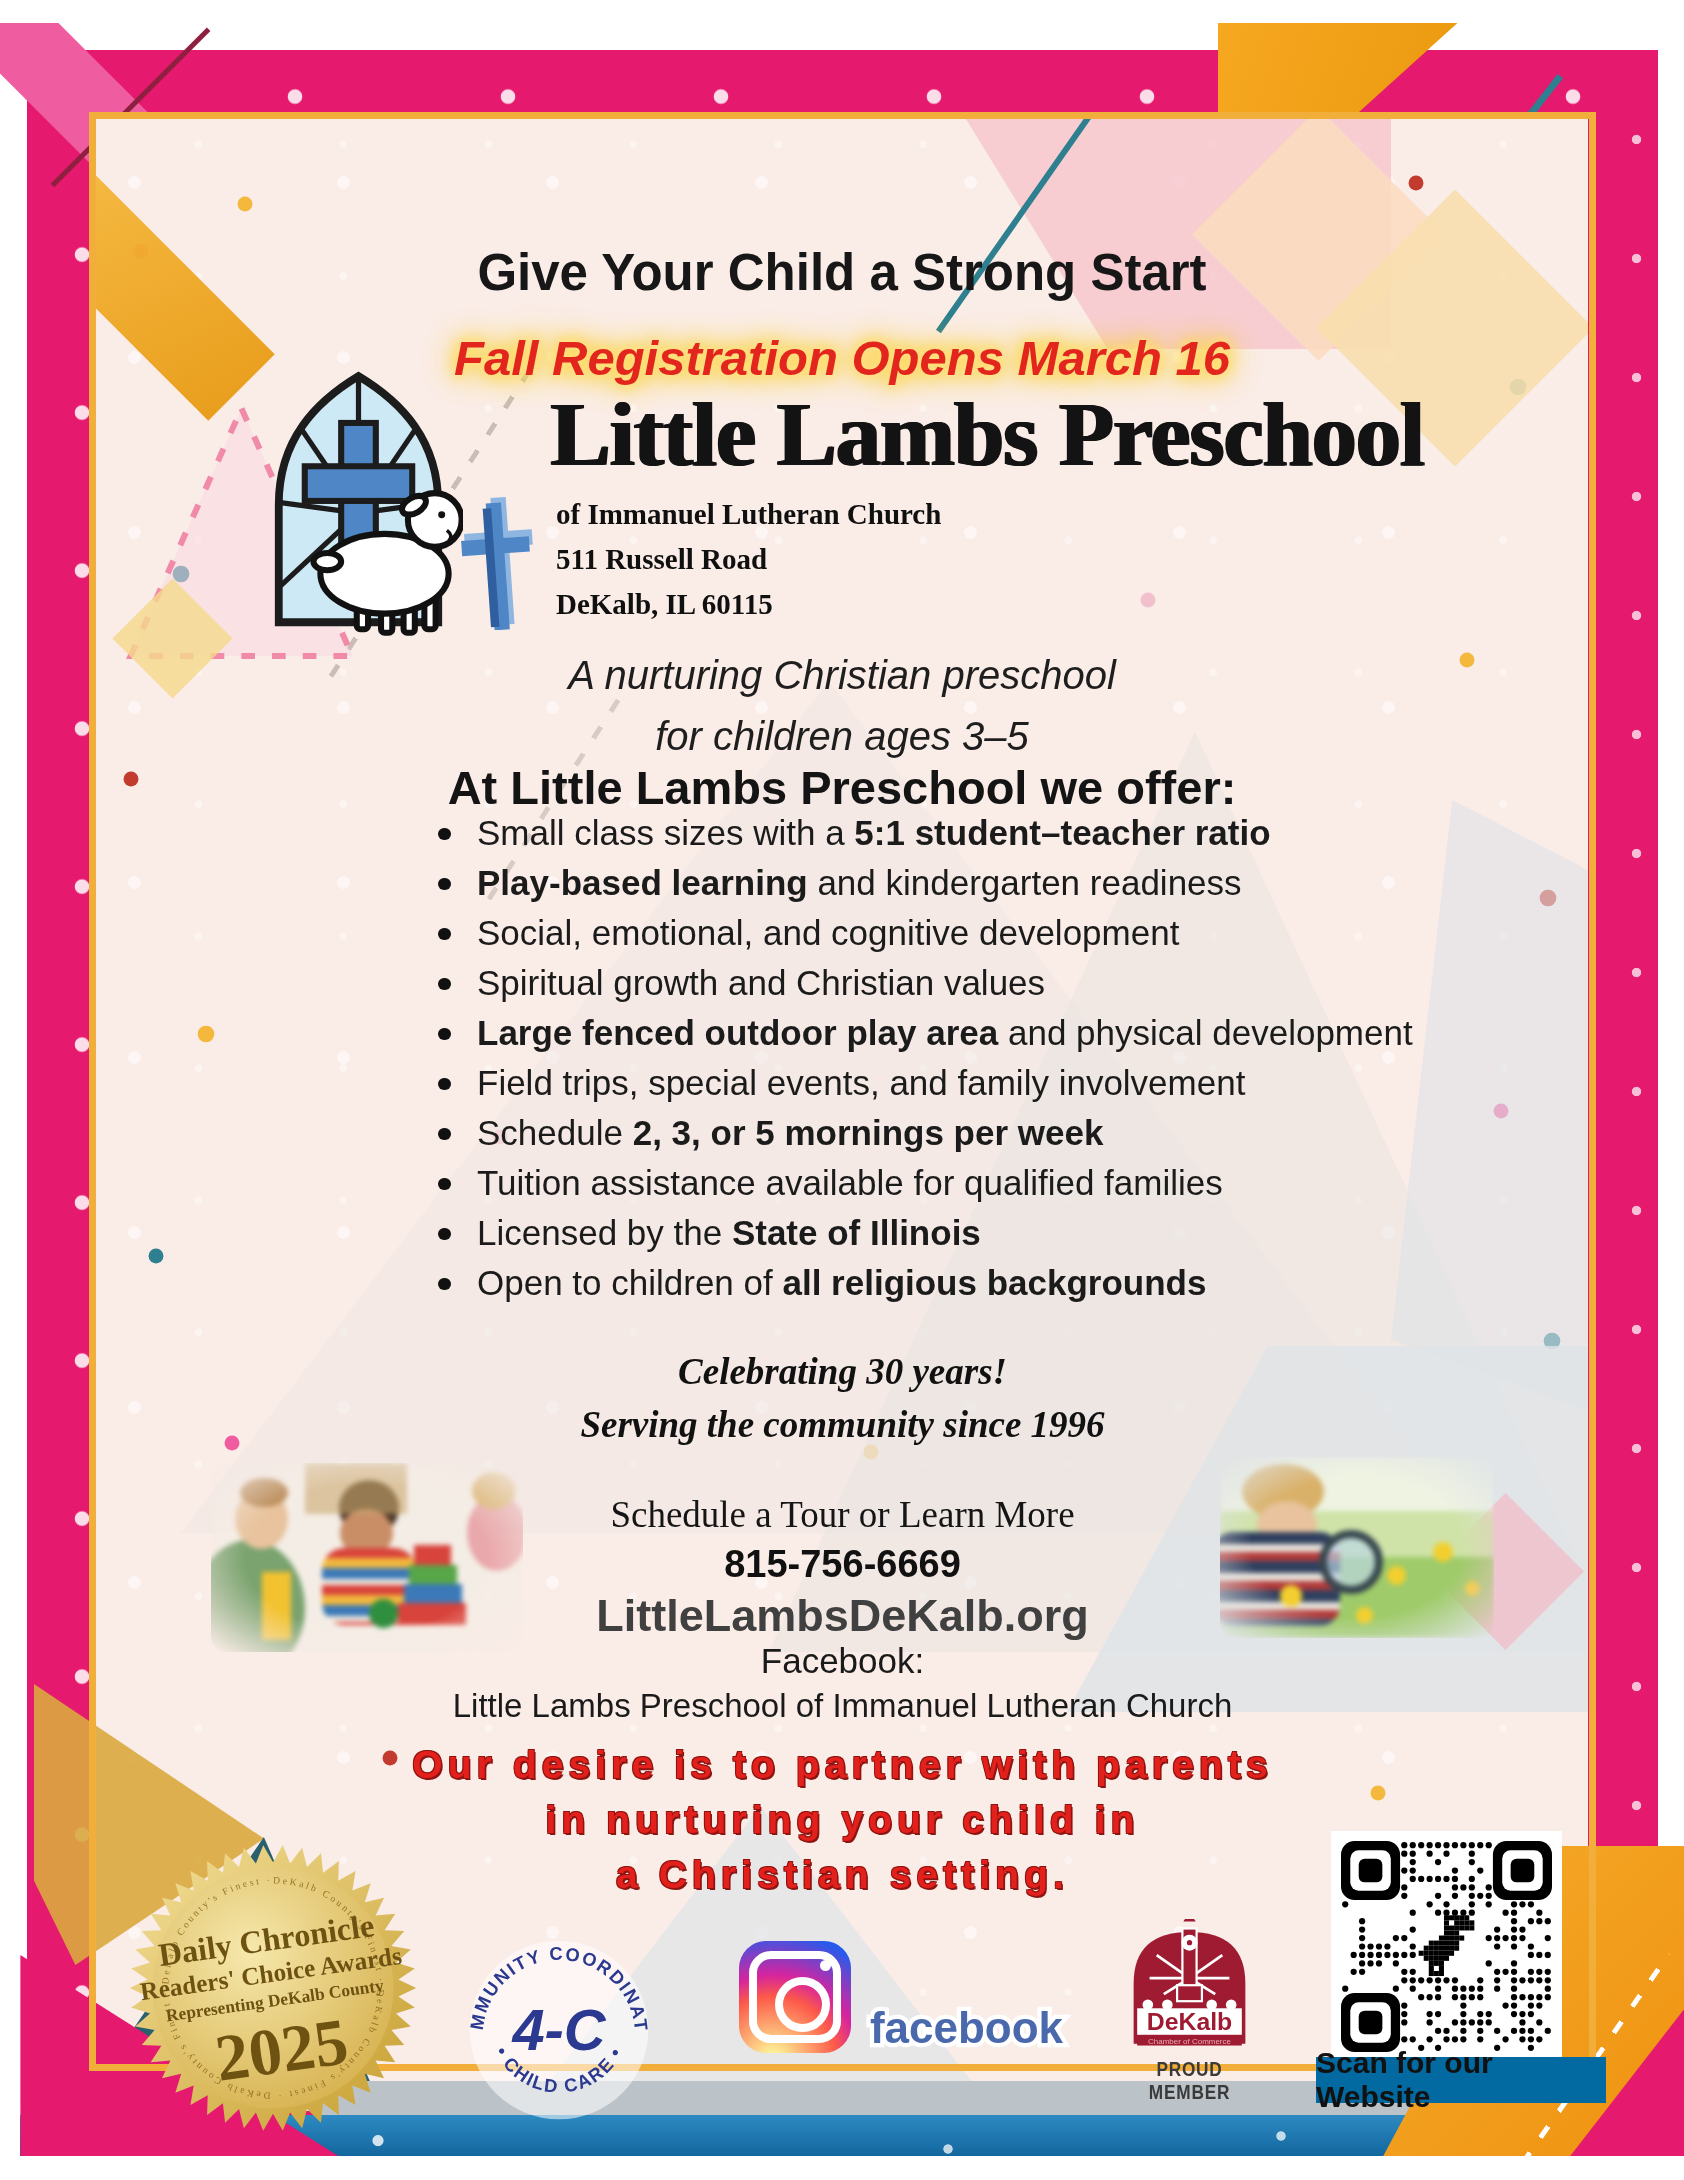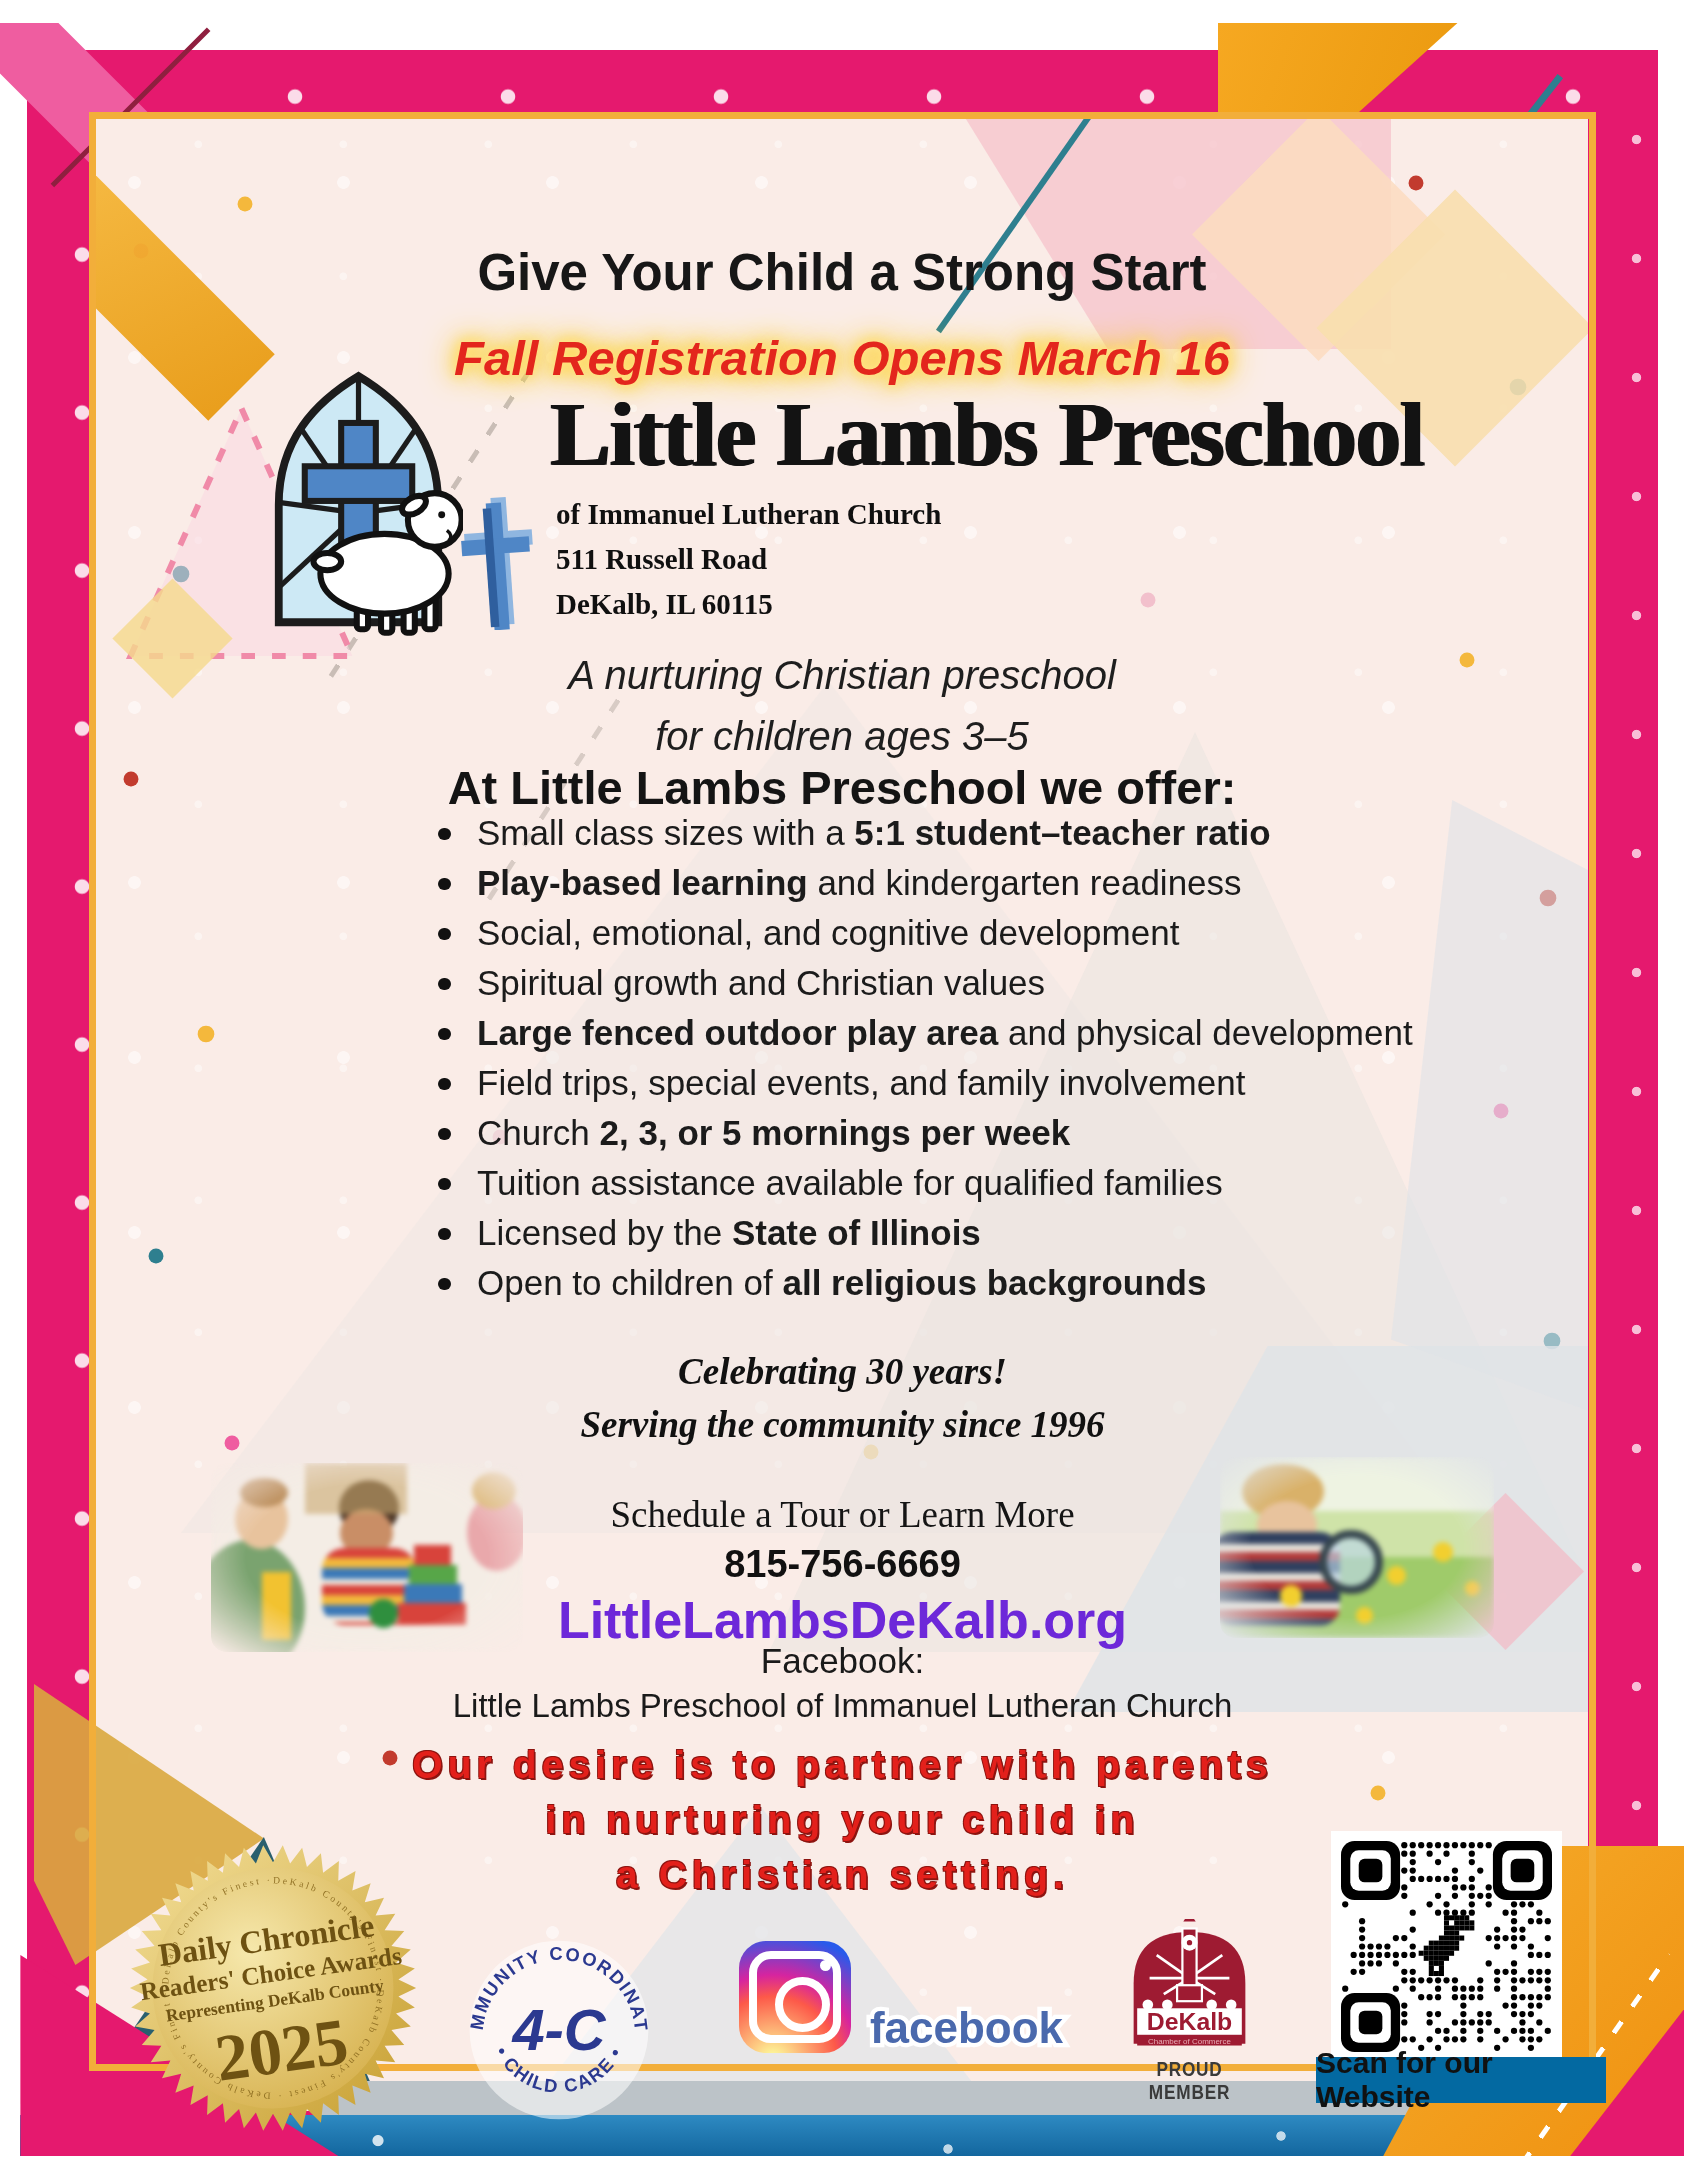--- a/index.html
+++ b/index.html
@@ -40,21 +40,21 @@
   .addr{font-family:"Liberation Serif",serif;font-weight:700;font-size:29px;line-height:45px;color:#101010;text-align:left;}
   .tagline{font-size:40px;font-style:italic;color:#1e1e1e;line-height:61px;}
   .offer-head{font-size:47px;font-weight:800;color:#141414;}
   .offers{position:absolute;left:430px;top:785px;width:1082px;z-index:5;list-style:none;margin:0;padding:0 0 0 47px;text-align:left;}
   .offers li{position:relative;font-size:35px;line-height:50px;color:#1b1b1b;}
   .offers li::before{content:"";position:absolute;left:-39px;top:19.6px;width:12.8px;height:12.8px;border-radius:50%;background:#111;}
   .offers li b{font-weight:800;}
   .celebrate{font-family:"Liberation Serif",serif;font-weight:700;font-style:italic;font-size:37px;color:#111;line-height:53px;}
   .cta-serif{font-family:"Liberation Serif",serif;font-size:37px;color:#151515;}
   .phone{font-size:38px;font-weight:800;color:#111;}
-  .site{font-size:52px;font-weight:800;color:#6d28d9;}
+  .site{font-size:45px;font-weight:800;color:#404040;}
   .fb-label{font-size:35px;color:#1a1a1a;}
   .fb-page{font-size:33px;color:#1a1a1a;}
   .mission{font-size:39px;font-weight:800;color:#e3201b;letter-spacing:5.1px;line-height:55px;
            text-shadow:1.7px 1.7px 0 #8d1410,-0.9px -0.9px 0 #8d1410,0.9px -0.9px 0 #8d1410,-0.9px 0.9px 0 #8d1410;}
   
   .photo{position:absolute;z-index:4;border-radius:15.3px;overflow:hidden;
          -webkit-mask-image:radial-gradient(ellipse at center,#000 55%,transparent 98%);
          mask-image:radial-gradient(ellipse at center,#000 55%,transparent 98%);}
   .photo .inner{position:absolute;inset:0;filter:blur(2.6px);}
   .blob{position:absolute;border-radius:50%;}
@@ -163,21 +163,21 @@
     <div class="txt offer-head" style="top:641px;">At Little Lambs Preschool we offer:</div>
   </div>
 
   <ul class="offers" style="z-index:5;">
       <li><span>Small class sizes with a </span><b>5:1 student–teacher ratio</b></li>
       <li><b>Play-based learning</b><span> and kindergarten readiness</span></li>
       <li><span>Social, emotional, and cognitive development</span></li>
       <li><span>Spiritual growth and Christian values</span></li>
       <li><b>Large fenced outdoor play area</b><span> and physical development</span></li>
       <li><span>Field trips, special events, and family involvement</span></li>
-      <li><span>Church </span><b>2, 3, or 5 mornings per week</b></li>
+      <li><span>Schedule </span><b>2, 3, or 5 mornings per week</b></li>
       <li><span>Tuition assistance available for qualified families</span></li>
       <li><span>Licensed by the </span><b>State of Illinois</b></li>
       <li><span>Open to children of </span><b>all religious backgrounds</b></li>
     </ul>
 
   <div class="txt celebrate" style="top:1322px;z-index:5;">
     <div>Celebrating 30 years!</div>
     <div>Serving the community since 1996</div>
   </div>
 

